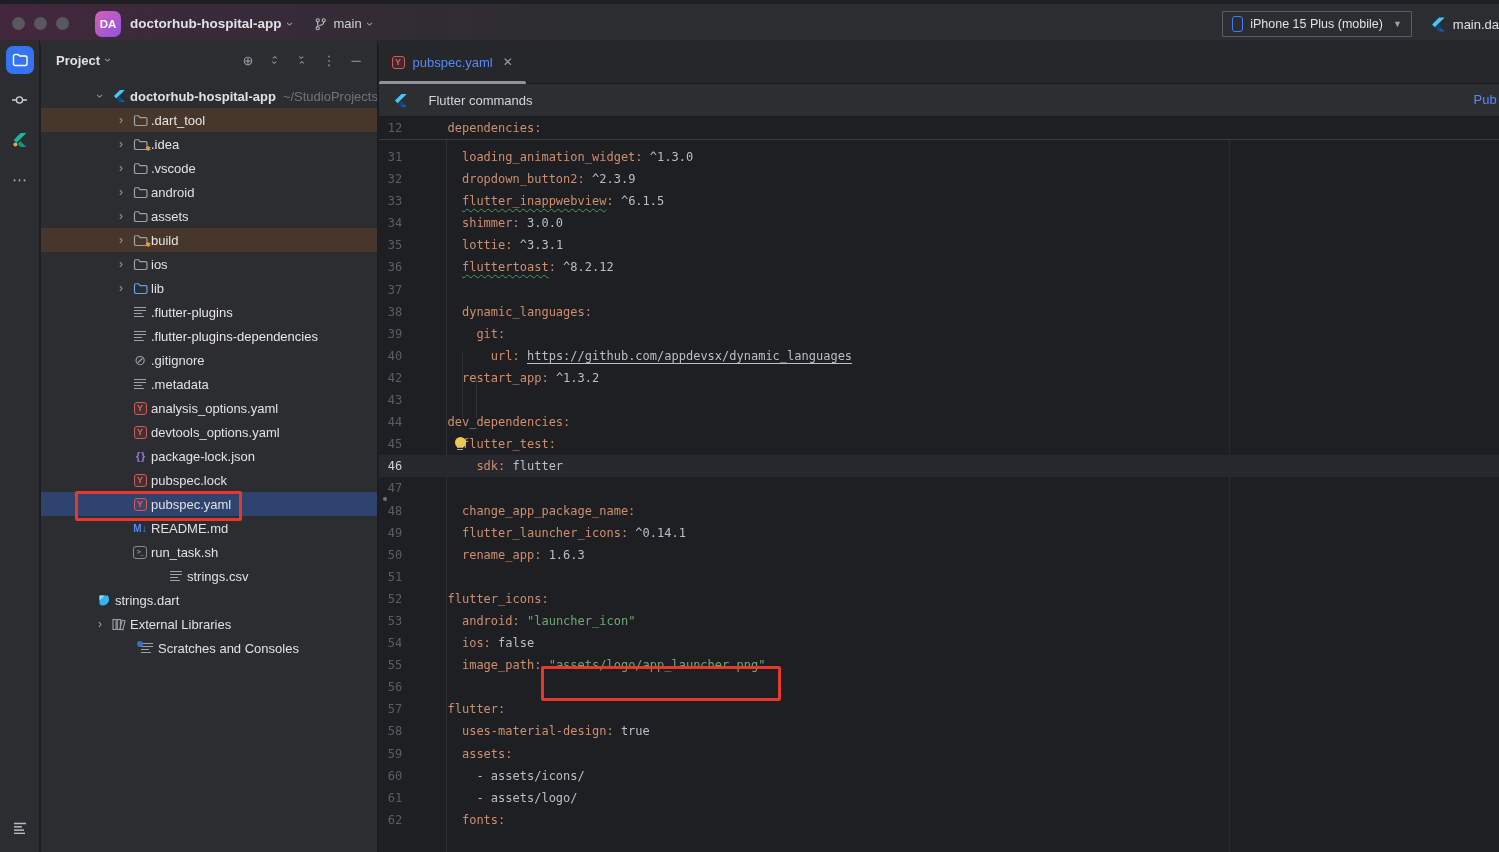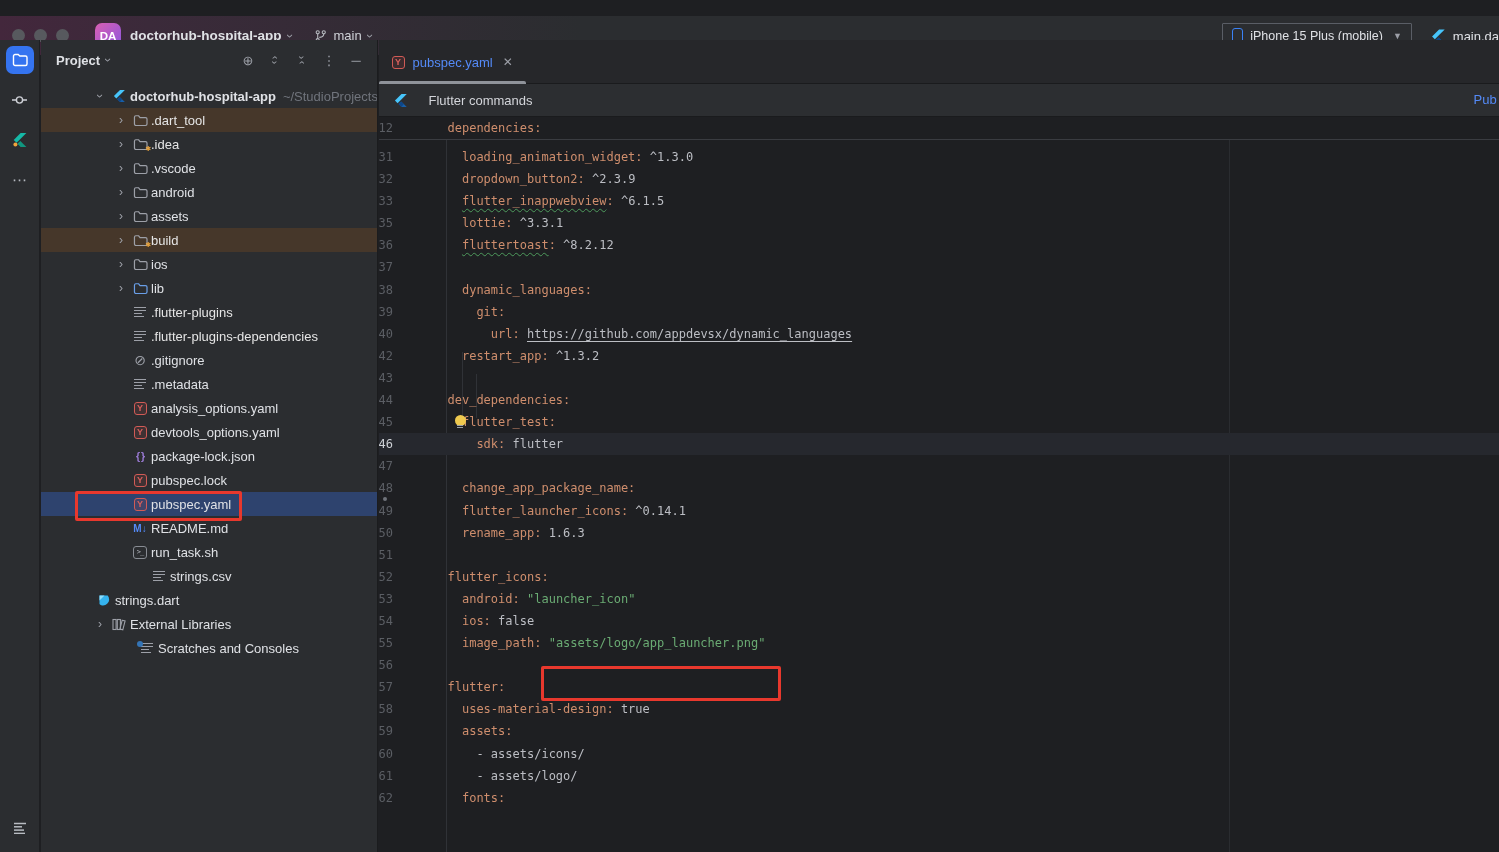--- a/index.html
+++ b/index.html
@@ -4,21 +4,21 @@
 <style>
   * { margin:0; padding:0; box-sizing:border-box; }
   html,body { width:1499px; height:852px; }
   body {
     position:relative; overflow:hidden;
     background:#1e1f22; color:#dfe1e5;
     font-family:"Liberation Sans", sans-serif; font-size:13px;
     -webkit-font-smoothing:antialiased;
   }
   
-  .titlebar{position:absolute;top:16px;left:0;right:0;height:40px;
+  .titlebar{position:absolute;top:4px;left:0;right:0;height:40px;
     background:linear-gradient(90deg,#43273c 0px,#3b2a3a 150px,#2b2d30 580px);
     border-bottom:1px solid #1e1f22;display:flex;align-items:center;}
   .traffic{display:flex;gap:9px;margin-left:12px;}
   .traffic i{width:13px;height:13px;border-radius:50%;background:#57595e;display:block;}
   .avatar{width:26px;height:26px;border-radius:7px;margin-left:26px;
     background:linear-gradient(135deg,#d95fb2,#8a55e0);
     display:flex;align-items:center;justify-content:center;
     color:#fff;font-weight:bold;font-size:11.5px;}
   .proj-switch{display:flex;align-items:center;gap:7px;margin-left:9px;background:none;border:none;
     color:#dfe1e5;font-family:inherit;font-size:13.5px;font-weight:600;cursor:default;}
@@ -84,21 +84,21 @@
   .tab .underline{position:absolute;left:0;right:0;bottom:0;height:3px;background:#8f939a;border-radius:2px 2px 0 0;}
   .banner{position:relative;height:33px;background:#2c2e31;border-bottom:1px solid #1a1b1d;
     display:flex;align-items:center;gap:21px;padding-left:15px;overflow:hidden;}
   .banner .blabel{color:#d3d5da;}
   .banner .blink{position:absolute;left:1095px;top:8px;color:#548af7;white-space:nowrap;background:none;border:none;font-family:inherit;font-size:13px;cursor:default;}
   .code{position:absolute;top:77px;left:0;right:0;bottom:0;overflow:hidden;
     font-family:"DejaVu Sans Mono",monospace;font-size:12px;}
   .crow{display:flex;height:22.1px;line-height:22.1px;position:relative;}
   .crow.cur{background:#26282e;}
   .crow.cur .num{color:#ced1d6;}
-  .num{width:69px;padding-right:36px;text-align:left;color:#5b5e64;flex:none;}
+  .num{width:69px;padding-right:36px;text-align:center;color:#5b5e64;flex:none;}
   .ct{white-space:pre;}
   .c-k{color:#cf8e6d;}
   .c-v{color:#bcbec4;}
   .c-s{color:#6aab73;}
   .c-u{color:#bcbec4;text-decoration:underline;text-underline-offset:3px;}
   .c-sq{text-decoration:underline wavy #4d9a5c 1px;text-underline-offset:3px;}
   .sticky{position:absolute;top:0;left:0;right:0;height:23px;line-height:23px;background:#1e1f22;
     border-bottom:1px solid #3a3c41;display:flex;z-index:3;}
   .sliver{position:absolute;top:23px;left:0;right:0;height:6px;overflow:hidden;z-index:1;}
   #lines{position:absolute;top:29px;left:0;right:0;z-index:2;}
@@ -393,21 +393,21 @@
         </span>
         <span class="tlabel">README.md</span>
       </div>
       <div class="tree-row" style="padding-left: 71px;">
         <span class="tchev"></span>
         <span class="ticon">
           <span class="shi">&gt;_</span>
         </span>
         <span class="tlabel">run_task.sh</span>
       </div>
-      <div class="tree-row" style="padding-left: 90px;">
+      <div class="tree-row" style="padding-left: 71px; margin-left: 36px;">
         <span class="tchev"></span>
         <span class="ticon">
           <svg width="14" height="12" viewBox="0 0 14 12">
             <g stroke="#9da0a8" stroke-width="1.2">
               <path d="M1 1.5h12M1 4.5h12M1 7.5h8M1 10.5h10"></path>
             </g>
           </svg>
         </span>
         <span class="tlabel">strings.csv</span>
       </div>
@@ -484,20 +484,24 @@
         </div>
         <div class="crow">
           <span class="num">32</span>
           <span class="ct"><span class="c-k">  dropdown_button2:</span><span class="c-v"> ^2.3.9</span></span>
         </div>
         <div class="crow">
           <span class="num">33</span>
           <span class="ct"><span class="c-v">  </span><span class="c-k c-sq">flutter_inappwebview</span><span class="c-k">:</span><span class="c-v"> ^6.1.5</span></span>
         </div>
         <div class="crow">
+          <span class="num">34</span>
+          <span class="ct"><span class="c-k">  shimmer:</span><span class="c-v"> 3.0.0</span></span>
+        </div>
+        <div class="crow">
           <span class="num">35</span>
           <span class="ct"><span class="c-k">  lottie:</span><span class="c-v"> ^3.3.1</span></span>
         </div>
         <div class="crow">
           <span class="num">36</span>
           <span class="ct"><span class="c-v">  </span><span class="c-k c-sq">fluttertoast</span><span class="c-k">:</span><span class="c-v"> ^8.2.12</span></span>
         </div>
         <div class="crow">
           <span class="num">37</span>
           <span class="ct"></span>

